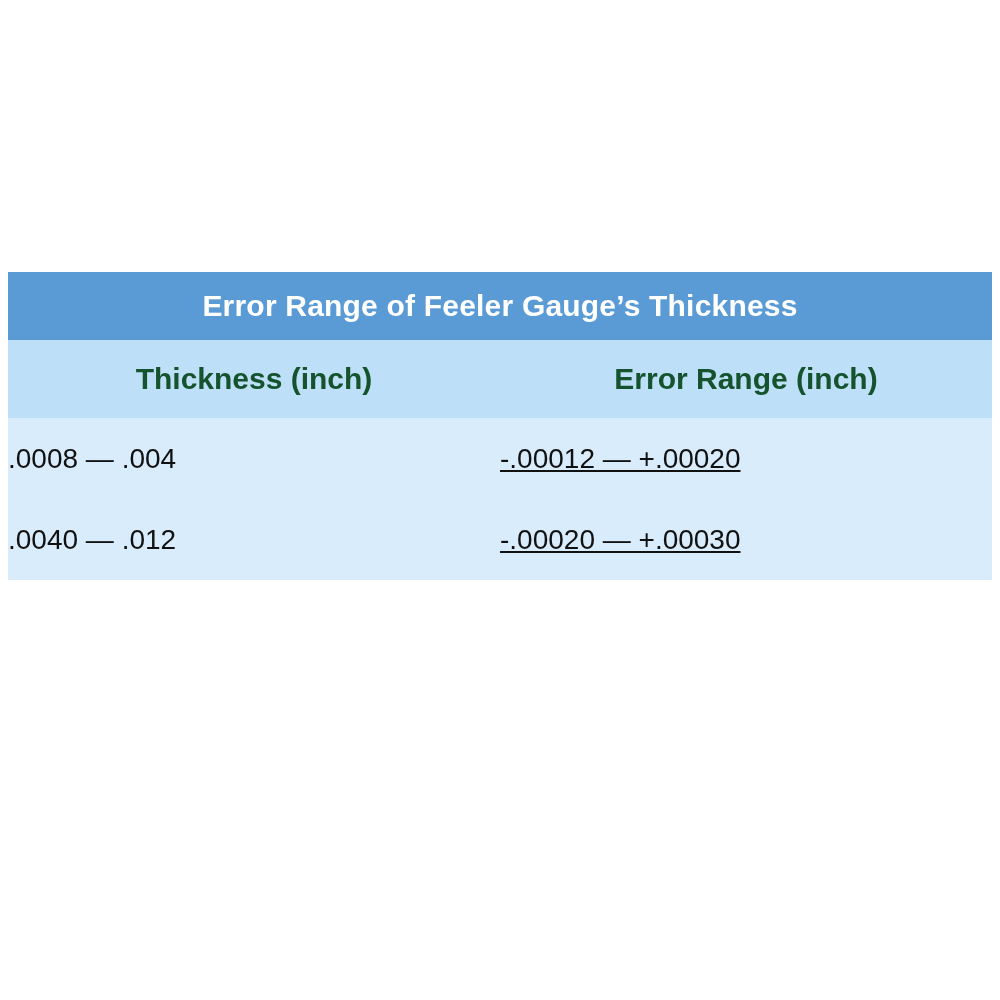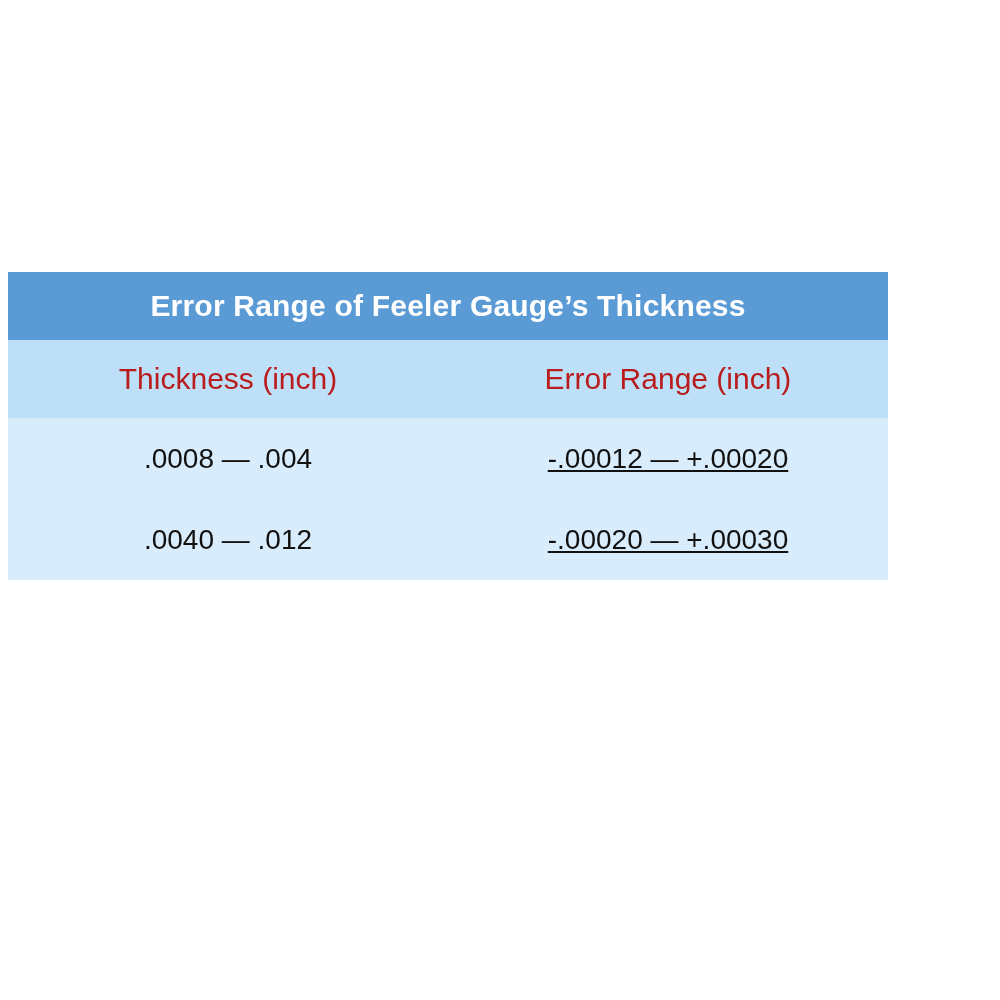--- a/index.html
+++ b/index.html
@@ -14,21 +14,21 @@
     position: relative;
     width: 1000px;
     height: 1000px;
     background: #ffffff;
     overflow: hidden;
   }
   .table-wrap {
     position: absolute;
     left: 8px;
     top: 272px;
-    width: 880px;
+    width: 984px;
   }
   table.data-table {
     width: 100%;
     border-collapse: collapse;
     table-layout: fixed;
   }
   table.data-table td,
   table.data-table th {
     padding: 0;
     margin: 0;
@@ -39,37 +39,36 @@
     color: #ffffff;
     font-size: 30px;
     font-weight: bold;
     text-align: center;
     height: 68px;
     line-height: 68px;
     letter-spacing: 0.2px;
   }
   .header-cell {
     background: #bddff7;
-    color: #b91c1c;
+    color: #14532d;
     font-size: 30px;
-    font-weight: normal;
+    font-weight: bold;
     text-align: center;
     height: 78px;
     line-height: 78px;
     border-right: 3px solid #ffffff;
     border-bottom: 3px solid #ffffff;
   }
   .header-cell.last {
     border-right: 0;
   }
   .body-cell {
     background: #d9ecfb;
     color: #111111;
     font-size: 28px;
-    text-align: center;
     height: 81px;
     line-height: 81px;
     border-right: 3px solid #ffffff;
     border-bottom: 3px solid #ffffff;
   }
   .body-cell.last {
     border-right: 0;
     text-decoration: underline;
   }
   tr.last-row .body-cell {

